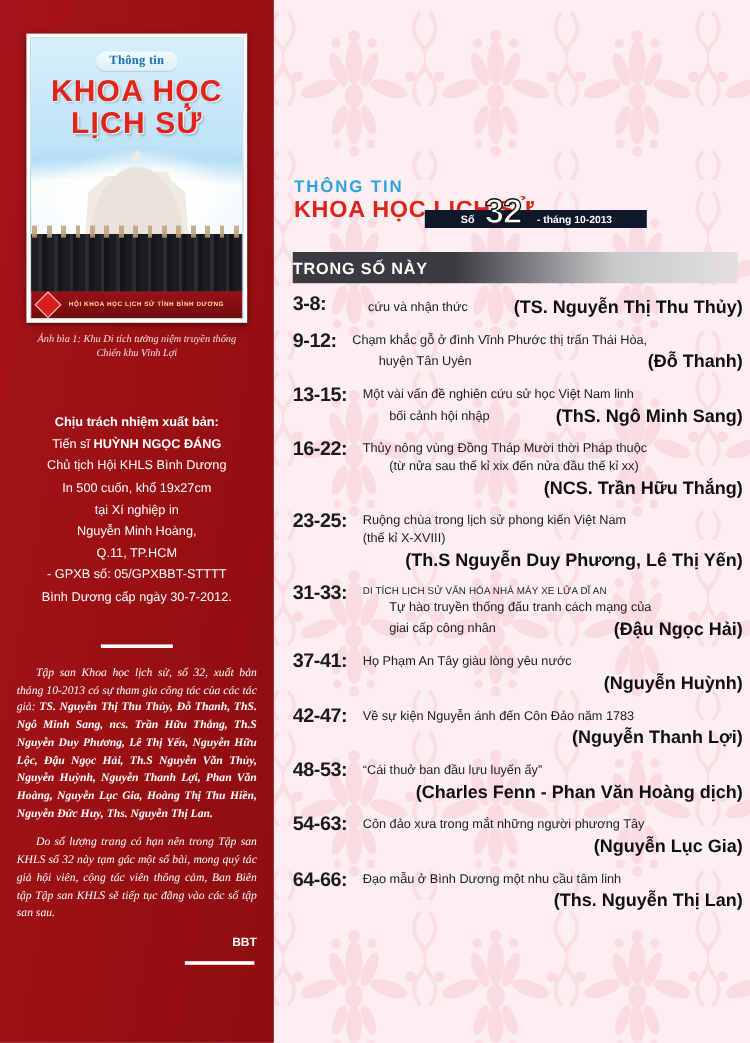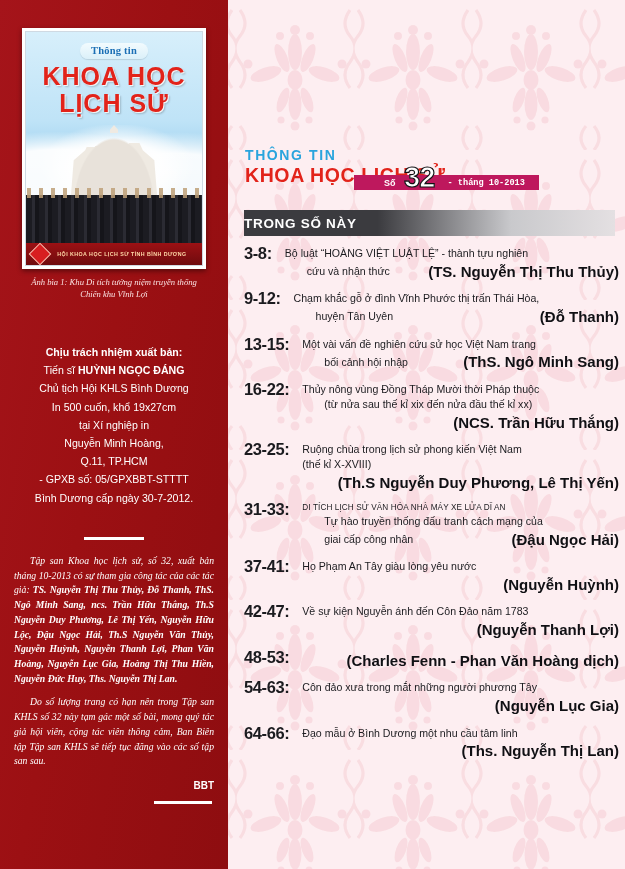--- a/index.html
+++ b/index.html
@@ -158,40 +158,39 @@
     color:#29a4dd; font-weight:bold; font-size:14px;
     letter-spacing:1.6px; line-height:1;
   }
   #masthead .mh-line2 {
     color:#e2231a; font-weight:bold; font-size:19.5px;
     letter-spacing:.6px; line-height:1.15; margin-top:2px;
   }
   #issue-bar {
     position:absolute; left:126px; top:175px;
     width:185px; height:15px;
-    background:#be185d;
+    background:#0f172a;
     display:flex; align-items:center;
     z-index:3;
   }
   #issue-bar .so {
     color:#fff; font-size:9px; font-weight:bold;
     margin-left:30px;
   }
   #issue-bar .num {
     position:absolute; left:50px; top:-12px;
     font-size:29px; font-weight:bold; color:#ffffff;
     -webkit-text-stroke:1.2px #111114;
     text-shadow:0 0 0 #fff;
     line-height:1;
     letter-spacing:-1px;
   }
   #issue-bar .dt {
     color:#fff; font-size:8.6px; font-weight:bold;
     margin-left:52px;
-    font-family:Liberation Mono, monospace;
   }
 
   #toc-banner {
     position:absolute; left:16px; top:210px;
     width:371px; height:26px;
     background:linear-gradient(90deg,#3b3b3f 0%,#3b3b3f 36%,#c9c9cc 72%,#e4e0e2 100%);
     display:flex; align-items:center;
   }
   #toc-banner span {
     color:#ffffff; font-weight:bold; font-size:13.5px;
@@ -328,21 +327,20 @@
 
   <div id="toc-banner">
     <span>TRONG SỐ NÀY</span>
   </div>
 
   <div id="toc-list">
 
     <div class="toc-item">
       <div class="toc-pages">3-8:</div>
       <div class="toc-body">
-        <div class="toc-title">Bộ luật “HOÀNG VIỆT LUẬT LỆ” - thành tựu nghiên</div>
         <div class="inline-row">
           <div class="toc-title ml">cứu và nhận thức</div>
           <div class="toc-author">(TS. Nguyễn Thị Thu Thủy)</div>
         </div>
       </div>
     </div>
 
     <div class="toc-item">
       <div class="toc-pages">9-12:</div>
       <div class="toc-body">
@@ -350,21 +348,21 @@
         <div class="inline-row">
           <div class="toc-title ml">huyện Tân Uyên</div>
           <div class="toc-author">(Đỗ Thanh)</div>
         </div>
       </div>
     </div>
 
     <div class="toc-item">
       <div class="toc-pages">13-15:</div>
       <div class="toc-body">
-        <div class="toc-title">Một vài vấn đề nghiên cứu sử học Việt Nam trang</div>
+        <div class="toc-title">Một vài vấn đề nghiên cứu sử học Việt Nam linh</div>
         <div class="inline-row">
           <div class="toc-title ml">bối cảnh hội nhập</div>
           <div class="toc-author">(ThS. Ngô Minh Sang)</div>
         </div>
       </div>
     </div>
 
     <div class="toc-item">
       <div class="toc-pages">16-22:</div>
       <div class="toc-body">
@@ -409,20 +407,21 @@
       <div class="toc-pages">42-47:</div>
       <div class="toc-body">
         <div class="toc-title">Về sự kiện Nguyễn ánh đến Côn Đảo năm 1783</div>
         <div class="toc-author">(Nguyễn Thanh Lợi)</div>
       </div>
     </div>
 
     <div class="toc-item">
       <div class="toc-pages">48-53:</div>
       <div class="toc-body">
+        <div class="toc-title">“Cái thuở ban đầu lưu luyến ấy”</div>
         <div class="toc-author">(Charles Fenn - Phan Văn Hoàng dịch)</div>
       </div>
     </div>
 
     <div class="toc-item">
       <div class="toc-pages">54-63:</div>
       <div class="toc-body">
         <div class="toc-title">Côn đảo xưa trong mắt những người phương Tây</div>
         <div class="toc-author">(Nguyễn Lục Gia)</div>
       </div>

